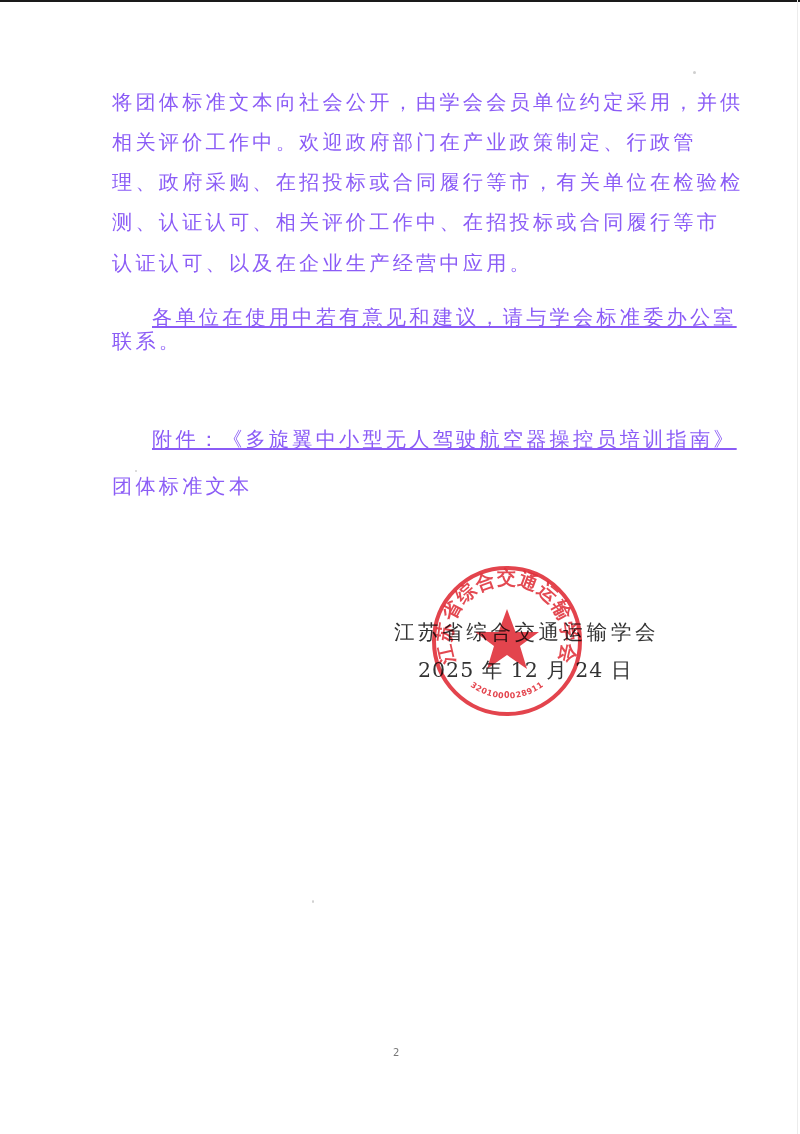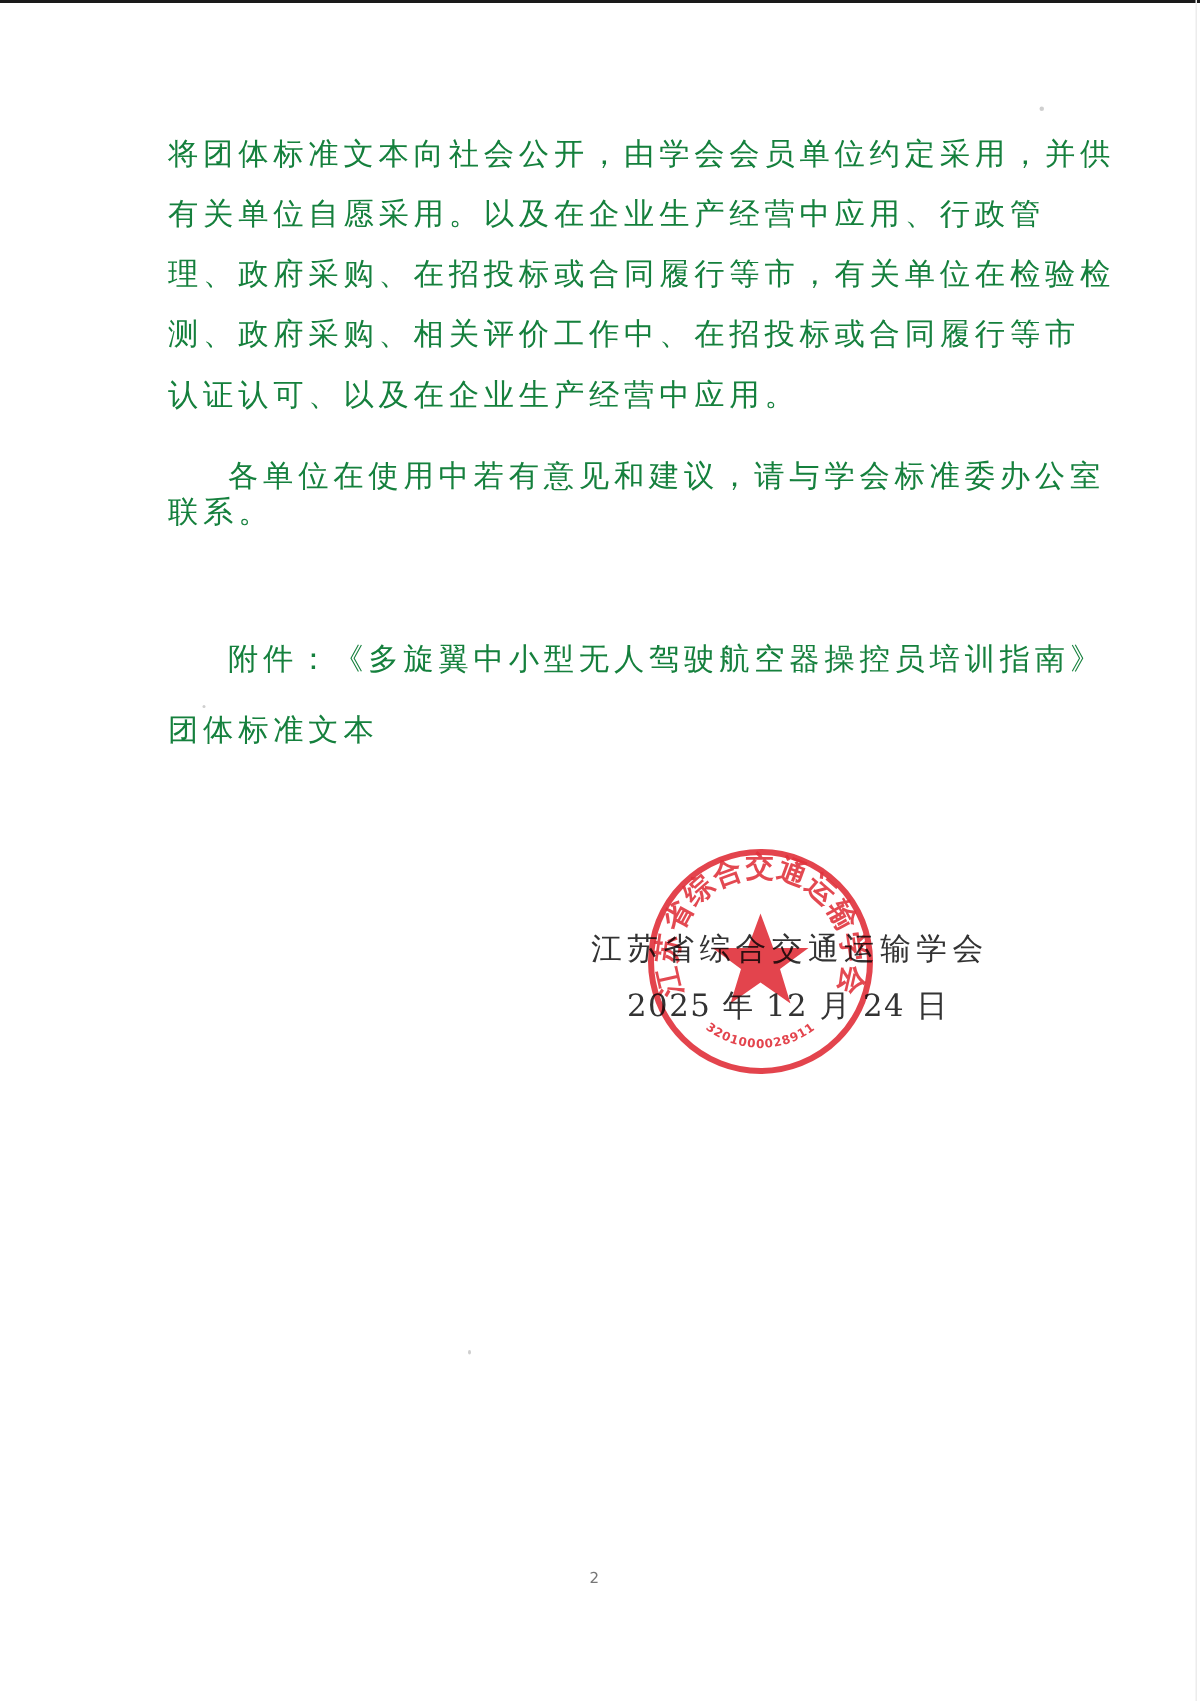--- a/index.html
+++ b/index.html
@@ -28,23 +28,23 @@
     background: #ececec;
   }
   .line {
     position: absolute;
     left: 112px;
     width: 560px;
     font-size: 20.2px;
     line-height: 26px;
     letter-spacing: 3.2px;
     white-space: nowrap;
-    color: #15803d;
+    color: #8b5cf6;
   }
-  .indent { left: 152px; }
+  .indent { left: 152px; text-decoration: underline; }
   .signature {
     position: absolute;
     white-space: nowrap;
     font-size: 20.5px;
     letter-spacing: 3.6px;
     color: #333;
     z-index: 3;
   }
   .stamp {
     position: absolute;
@@ -72,23 +72,23 @@
 </head>
 <body>
 
 <div class="top-edge"></div>
 <div class="right-edge"></div>
 
 <div>
 
   <div>
     <div class="line" style="top:89px">将团体标准文本向社会公开，由学会会员单位约定采用，并供</div>
-    <div class="line" style="top:129px">有关单位自愿采用。以及在企业生产经营中应用、行政管</div>
+    <div class="line" style="top:129px">相关评价工作中。欢迎政府部门在产业政策制定、行政管</div>
     <div class="line" style="top:169px">理、政府采购、在招投标或合同履行等市，有关单位在检验检</div>
-    <div class="line" style="top:209px">测、政府采购、相关评价工作中、在招投标或合同履行等市</div>
+    <div class="line" style="top:209px">测、认证认可、相关评价工作中、在招投标或合同履行等市</div>
     <div class="line" style="top:250px">认证认可、以及在企业生产经营中应用。</div>
   </div>
 
   <div>
     <div class="line indent" style="top:304px">各单位在使用中若有意见和建议，请与学会标准委办公室</div>
     <div class="line" style="top:328px">联系。</div>
   </div>
 
   <div>
     <div class="line indent" style="top:426px">附件：《多旋翼中小型无人驾驶航空器操控员培训指南》</div>

